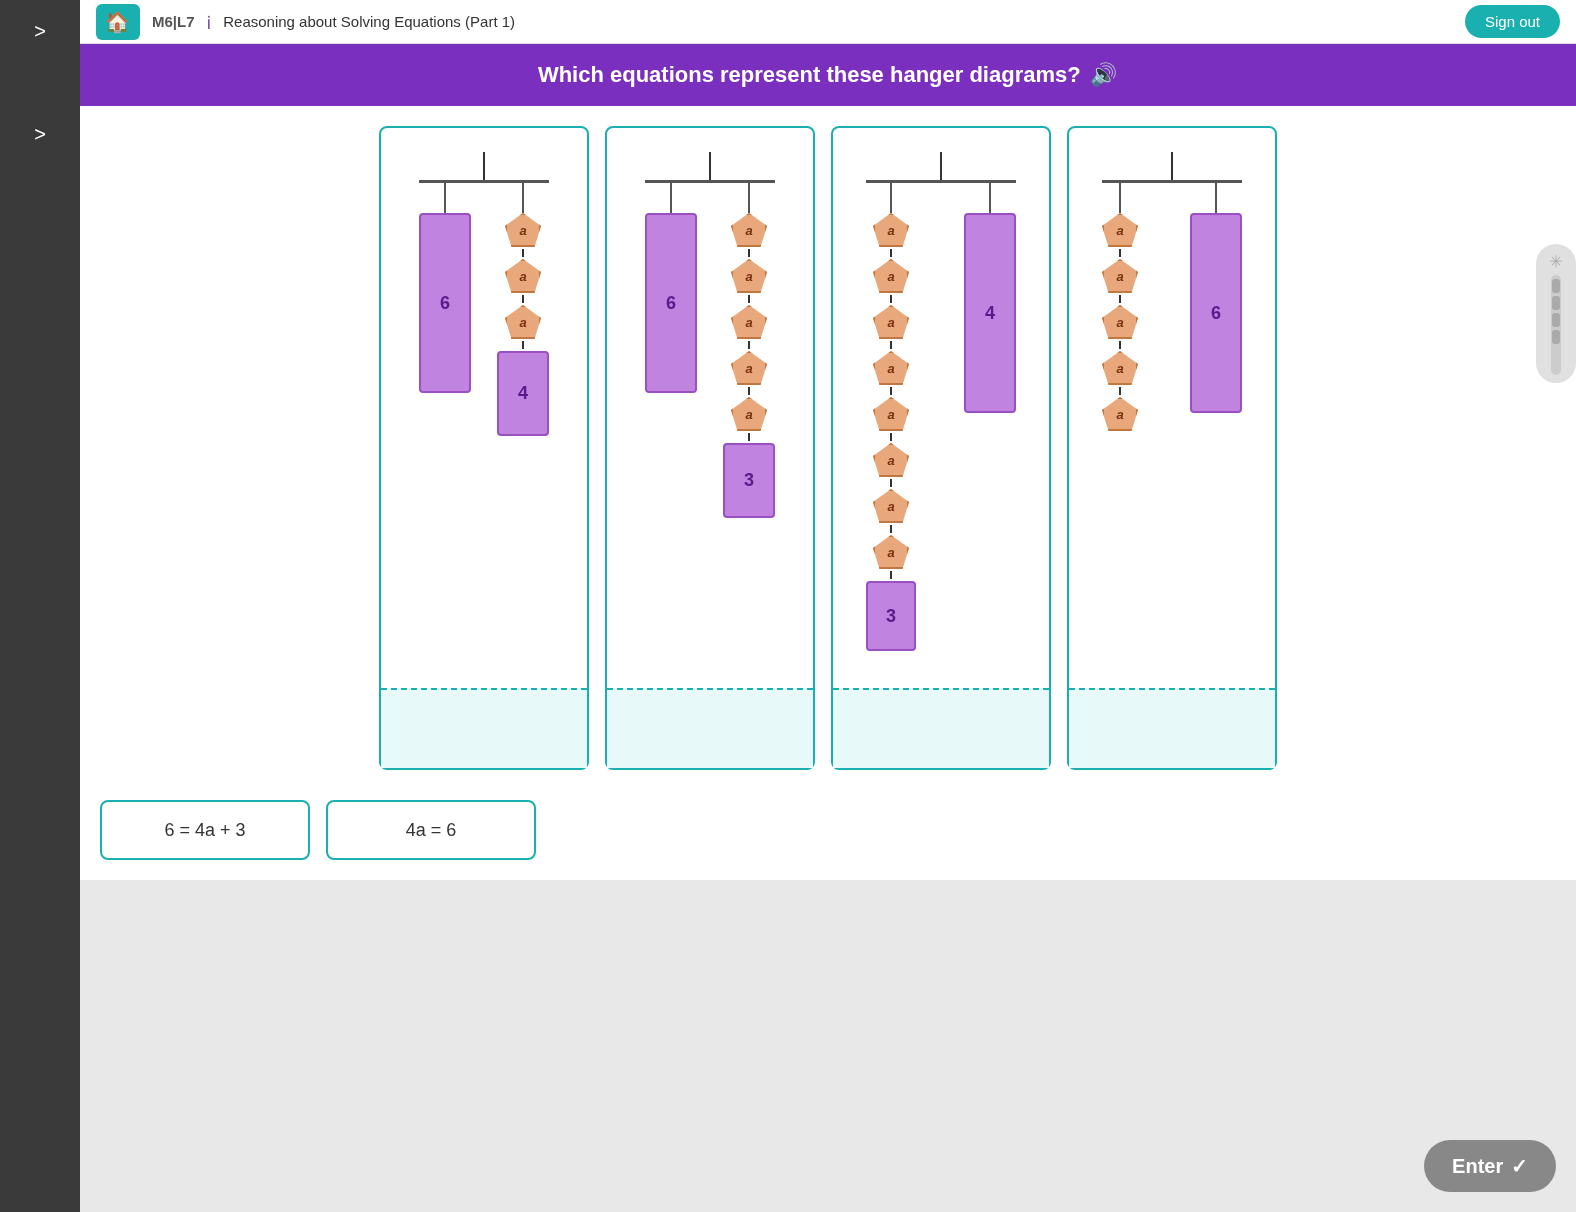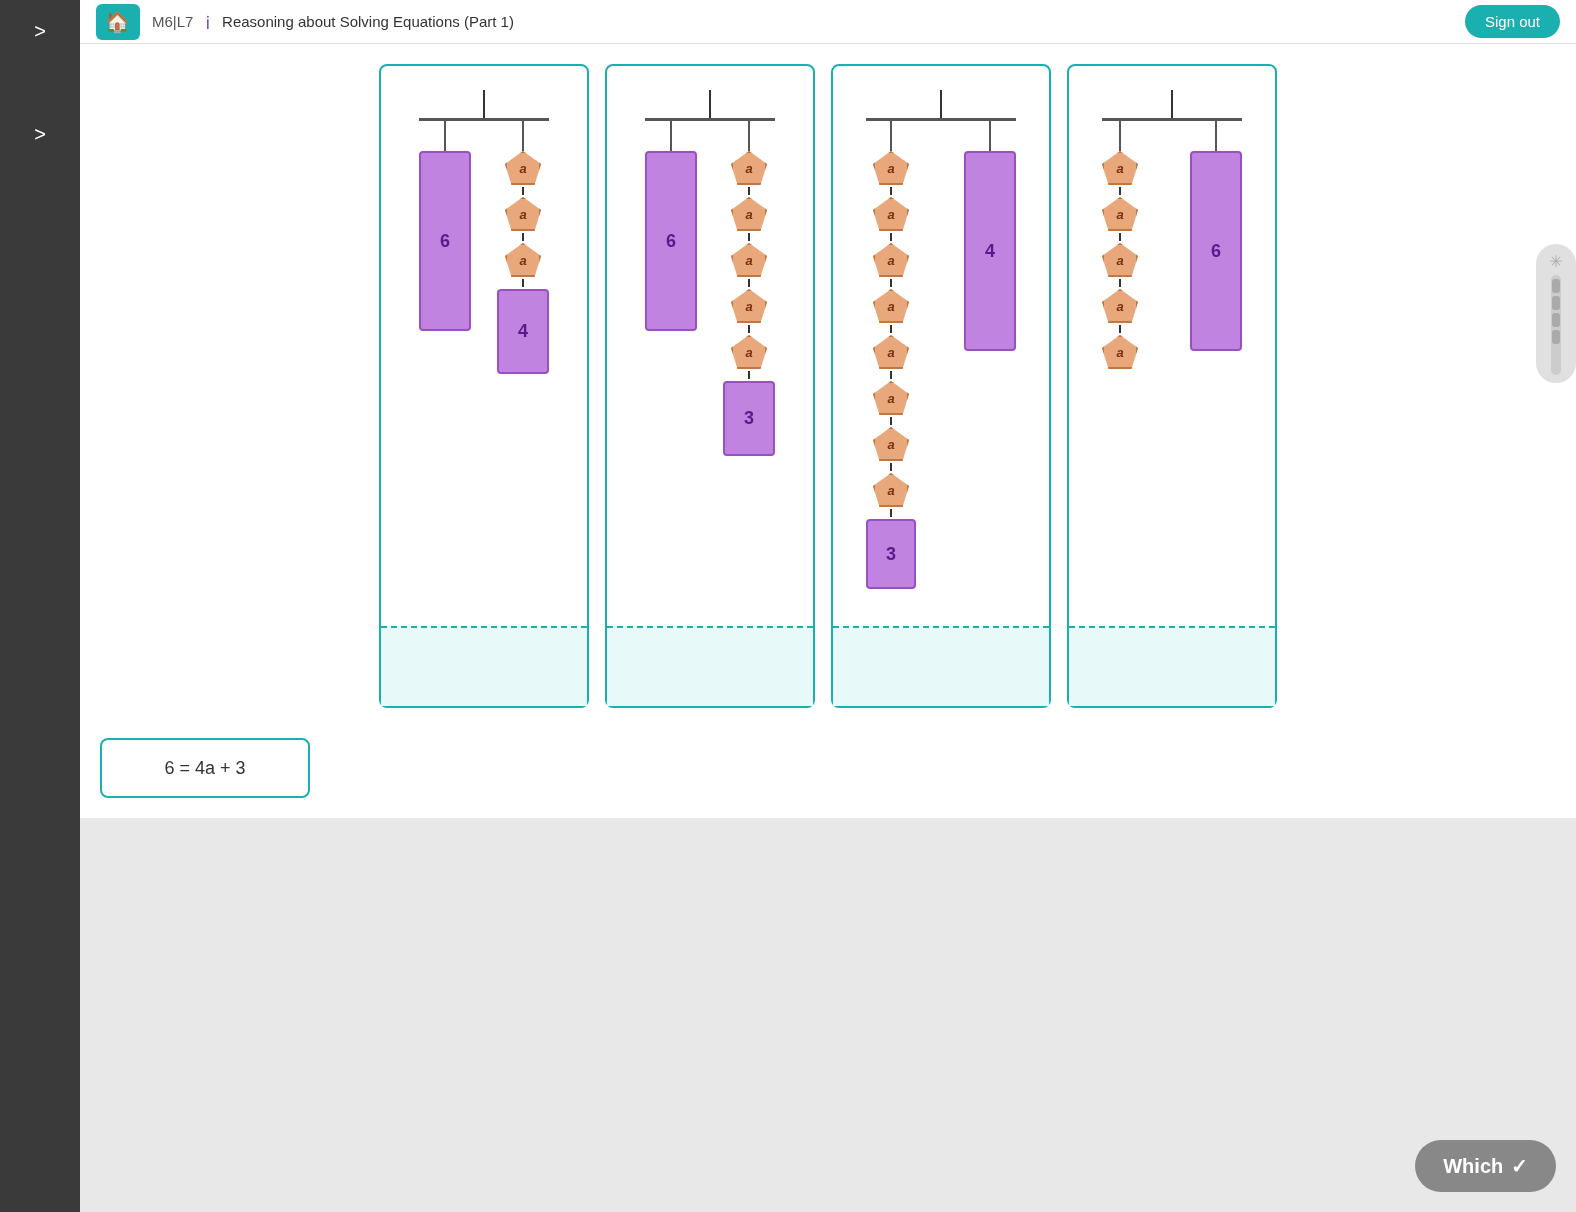--- a/index.html
+++ b/index.html
@@ -54,21 +54,21 @@
       height: 36px;
       border-radius: 6px;
       display: flex;
       align-items: center;
       justify-content: center;
       font-size: 20px;
     }
     .header-lesson {
       font-size: 15px;
       color: #555;
-      font-weight: normal;
+      font-weight: bold;
     }
     .header-info-icon {
       color: #7b4fb5;
       font-size: 18px;
     }
     .header-title {
       font-size: 15px;
       color: #333;
       flex: 1;
     }
@@ -320,20 +320,24 @@
   <div class="header">
     <div class="header-logo">🏠</div>
     <span class="header-lesson">M6|L7</span>
     <span class="header-info-icon">ℹ</span>
     <span class="header-title">Reasoning about Solving Equations (Part 1)</span>
     <button class="sign-out-btn">Sign out</button>
   </div>
 
   <div class="content-wrapper">
 
+    <div class="question-header">
+      <span class="question-header-text">Which equations represent these hanger diagrams?</span>
+      <span class="speaker-icon">🔊</span>
+    </div>
 
     <div class="white-area">
       <div class="diagrams-container">
 
         <div class="diagram-card">
           <div class="diagram-upper">
             <div class="d1-layout">
 
               <div class="vert-line" style="height:28px;"></div>
 
@@ -467,27 +471,30 @@
 
       </div>
     </div>
 
     <div class="white-area">
       <div class="equations-container">
 
         <div class="equation-card">
           <span class="equation-text">6 = 4a + 3</span>
         </div>
+        <div class="equation-card">
+          <span class="equation-text">4a = 6</span>
+        </div>
 
       </div>
     </div>
 
     <div class="bottom-bar">
       <button class="enter-btn">
-        <span>Which</span>
+        <span>Enter</span>
         <span>✓</span>
       </button>
     </div>
 
     <div class="scrollbar-widget">
       <div class="scroll-star">✳</div>
       <div class="scroll-bar-track">
         <div class="scroll-seg"></div>
         <div class="scroll-seg"></div>
         <div class="scroll-seg"></div>

